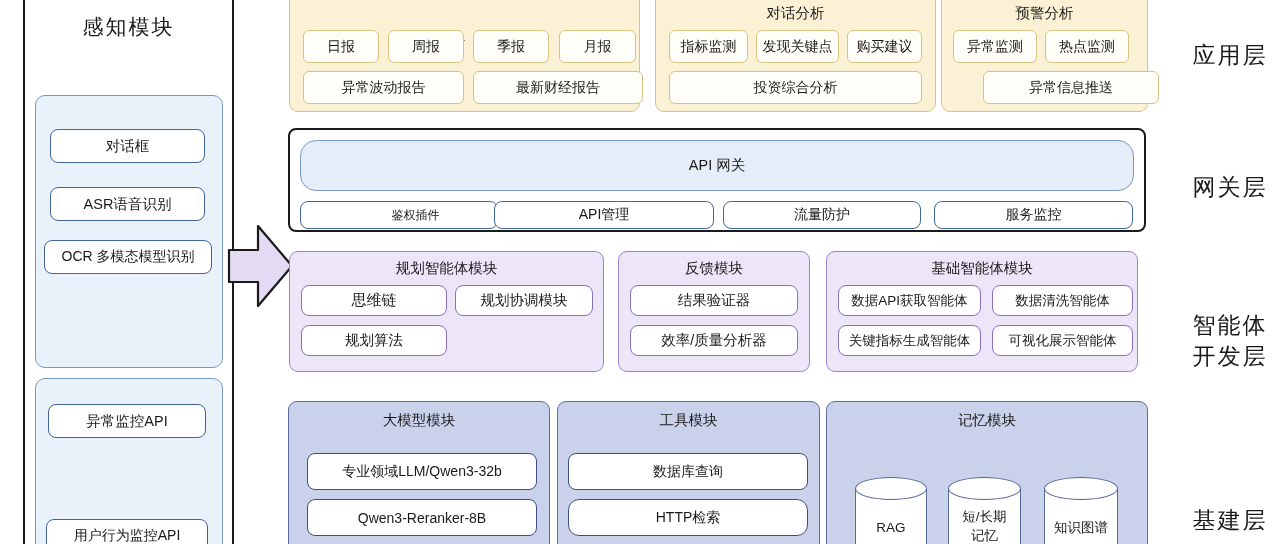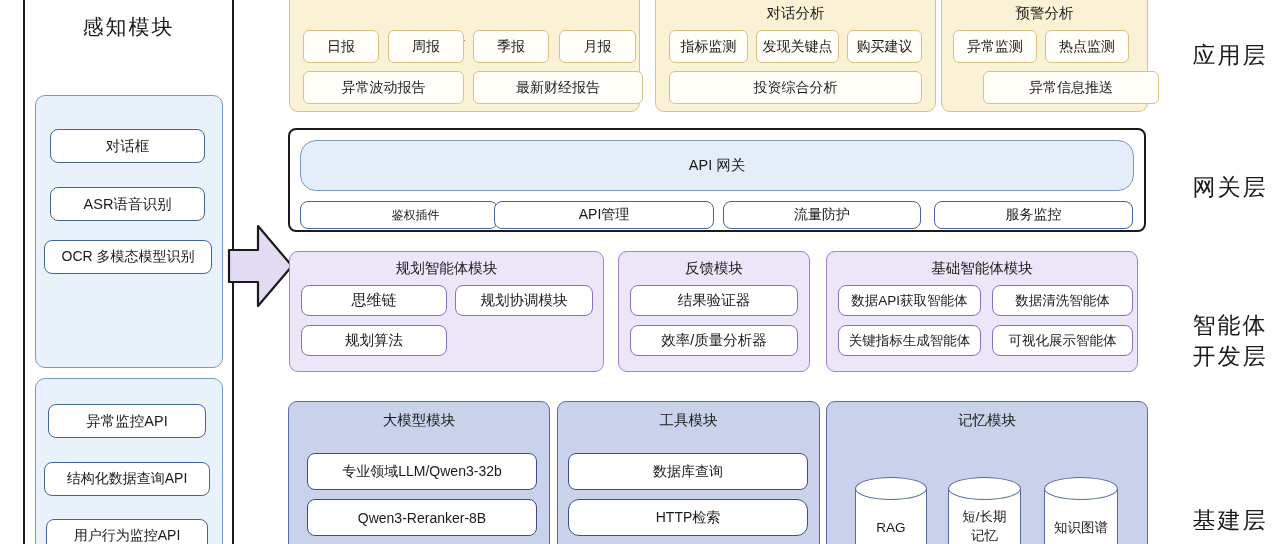--- a/index.html
+++ b/index.html
@@ -34,21 +34,20 @@
   <div class="abs black-box" style="left:23px;top:-24px;width:211px;height:610px;"></div>
   <div class="abs ctr big-title" style="left:23px;top:10px;width:211px;height:34px;">感知模块</div>
 
   <div class="abs b-ctn" style="left:35px;top:95px;width:188px;height:273px;"></div>
   <div class="abs ctr b-btn" style="left:50px;top:129px;width:155px;height:34px;">对话框</div>
   <div class="abs ctr b-btn" style="left:50px;top:187px;width:155px;height:34px;">ASR语音识别</div>
   <div class="abs ctr b-btn" style="left:44px;top:240px;width:168px;height:34px;font-size:14px;">OCR 多模态模型识别</div>
 
   <div class="abs b-ctn" style="left:35px;top:378px;width:188px;height:230px;"></div>
   <div class="abs ctr b-btn" style="left:48px;top:404px;width:158px;height:34px;">异常监控API</div>
-  <div class="abs ctr b-btn" style="left:44px;top:462px;width:166px;height:34px;font-size:14px;">结构化数据查询API</div>
   <div class="abs ctr b-btn" style="left:46px;top:519px;width:162px;height:34px;font-size:14px;">用户行为监控API</div>
 
   <svg class="abs" style="left:226px;top:222px;" width="70" height="88" viewBox="0 0 70 88">
     <polygon points="3,28 32,28 32,4 66,44 32,84 32,60 3,60" fill="#E3DAF4" stroke="#1a1a1a" stroke-width="2.2" stroke-linejoin="round"></polygon>
   </svg>
 
   <div class="abs y-box" style="left:289px;top:-12px;width:351px;height:124px;"></div>
   <div class="abs ctr sec-title" style="left:302px;top:0px;width:284px;height:26px;margin-top:28px;">AI报告</div>
   <div class="abs ctr y-btn" style="left:303px;top:30px;width:76px;height:33px;">日报</div>
   <div class="abs ctr y-btn" style="left:388px;top:30px;width:76px;height:33px;">周报</div>

